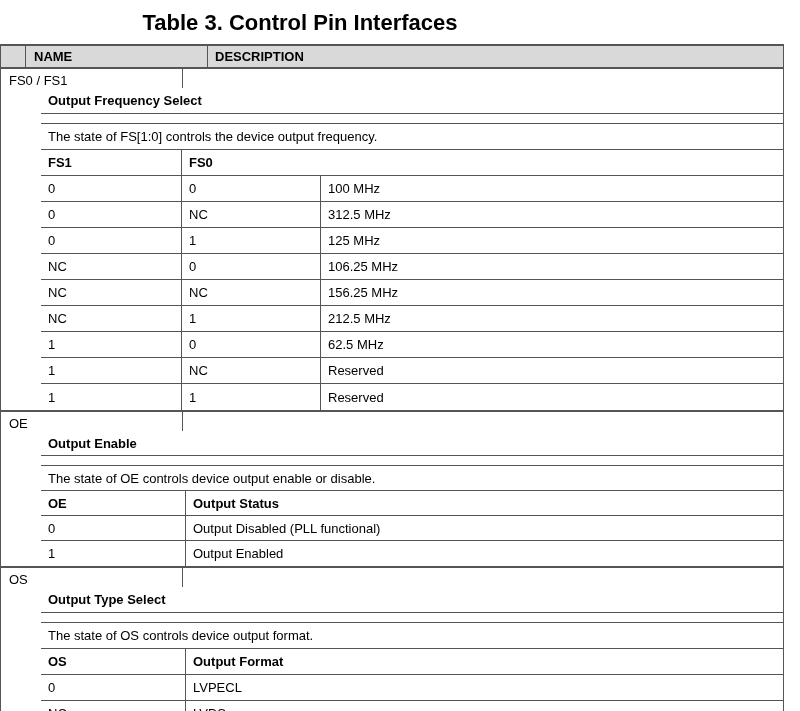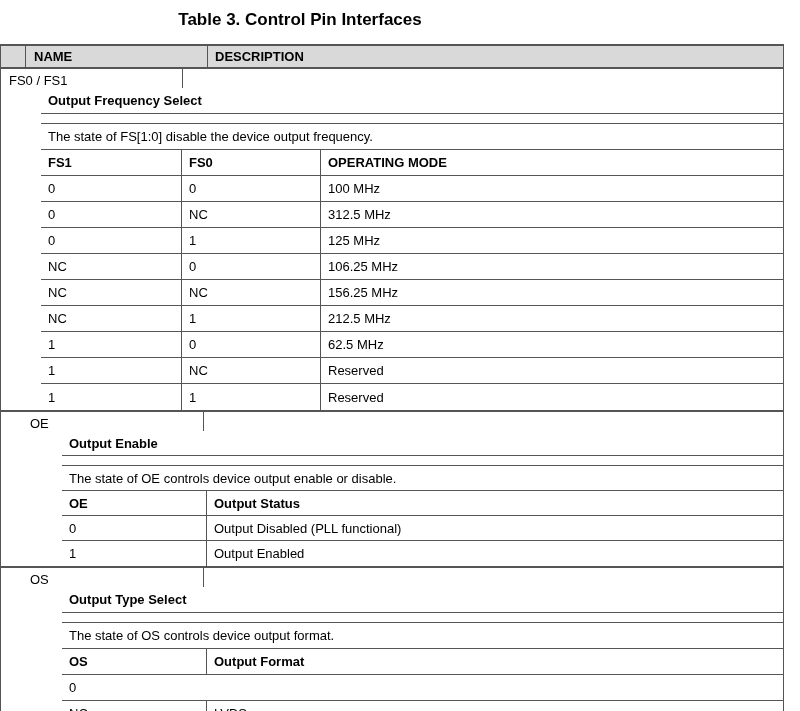--- a/index.html
+++ b/index.html
@@ -5,42 +5,42 @@
   html,body{margin:0;padding:0;}
   body{
     width:800px;height:711px;position:relative;overflow:hidden;
     background:var(--background,#ffffff);
     font-family:"Liberation Sans",sans-serif;
     color:var(--text,#000000);
     -webkit-font-smoothing:antialiased;
   }
   .title{
     position:absolute;top:10px;left:0;width:600px;
-    text-align:center;font-size:17px;font-weight:bold;
+    text-align:center;font-size:22px;font-weight:bold;
   }
   .tbl{
     position:absolute;top:44px;left:0;width:784px;
     border:1px solid var(--border,#555555);
     border-top:2px solid var(--border,#555555);
     border-bottom:2px solid var(--border,#555555);
     box-sizing:border-box;
     font-size:13px;
   }
   .row{display:flex;}
   .hdr{
     background:var(--header-bg,#d9d9d9);
     border-bottom:2px solid var(--border,#555555);
     font-weight:bold;
   }
   .hdr .cell{height:21px;display:flex;align-items:center;}
   .c0{width:25px;flex:none;border-right:1px solid var(--border,#555555);box-sizing:border-box;}
   .c1{width:182px;flex:none;border-right:1px solid var(--border,#555555);box-sizing:border-box;padding-left:8px;}
   .c2{flex:1;padding-left:7px;box-sizing:border-box;}
   .sec{display:flex;flex-direction:column;}
-  .sec + .sec{border-top:2px solid var(--border,#555555);padding-left:21px;}
+  .sec + .sec{border-top:2px solid var(--border,#555555);}
   .sec .c1{padding-top:4px;}
   .desc{flex:1;display:flex;flex-direction:column;min-width:0;margin-left:40px;}
   .drow{
     border-bottom:1px solid var(--border,#555555);
     display:flex;align-items:center;box-sizing:border-box;
   }
   .desc > .drow:last-child,.desc > .srow:last-child{border-bottom:none;}
   .h26{height:26px;}
   .h25{height:25px;}
   .spacer{height:9px;border-bottom:1px solid var(--border,#555555);}
@@ -71,26 +71,25 @@
     <div class="c1 cell">NAME</div>
     <div class="c2 cell">DESCRIPTION</div>
   </div>
 
   <div class="sec">
     <div class="c0"></div>
     <div class="c1">FS0 / FS1</div>
     <div class="desc">
       <div class="drow h26 subtitle">Output Frequency Select</div>
       <div class="spacer"></div>
-      <div class="drow h26 note">The state of FS[1:0] disable the device output frequency.</div>
+      <div class="drow h26 note">The state of FS[1:0] controls the device output frequency.</div>
 
       <div class="srow shead h26">
         <div class="sc fs1">FS1</div>
         <div class="sc fs2">FS0</div>
-        <div class="sc">OPERATING MODE</div>
       </div>
       <div class="srow h26">
         <div class="sc fs1">0</div>
         <div class="sc fs2">0</div>
         <div class="sc">100 MHz</div>
       </div>
       <div class="srow h26">
         <div class="sc fs1">0</div>
         <div class="sc fs2">NC</div>
         <div class="sc">312.5 MHz</div>
@@ -163,20 +162,21 @@
       <div class="drow h26 subtitle">Output Type Select</div>
       <div class="spacer"></div>
       <div class="drow h26 note">The state of OS controls device output format.</div>
 
       <div class="srow shead h26">
         <div class="sc oc1">OS</div>
         <div class="sc">Output Format</div>
       </div>
       <div class="srow h26">
         <div class="sc oc1">0</div>
+        <div class="sc">LVPECL</div>
       </div>
       <div class="srow h26">
         <div class="sc oc1">NC</div>
         <div class="sc">LVDS</div>
       </div>
       <div class="srow h26">
         <div class="sc oc1">1</div>
         <div class="sc">HCSL</div>
       </div>
     </div>

